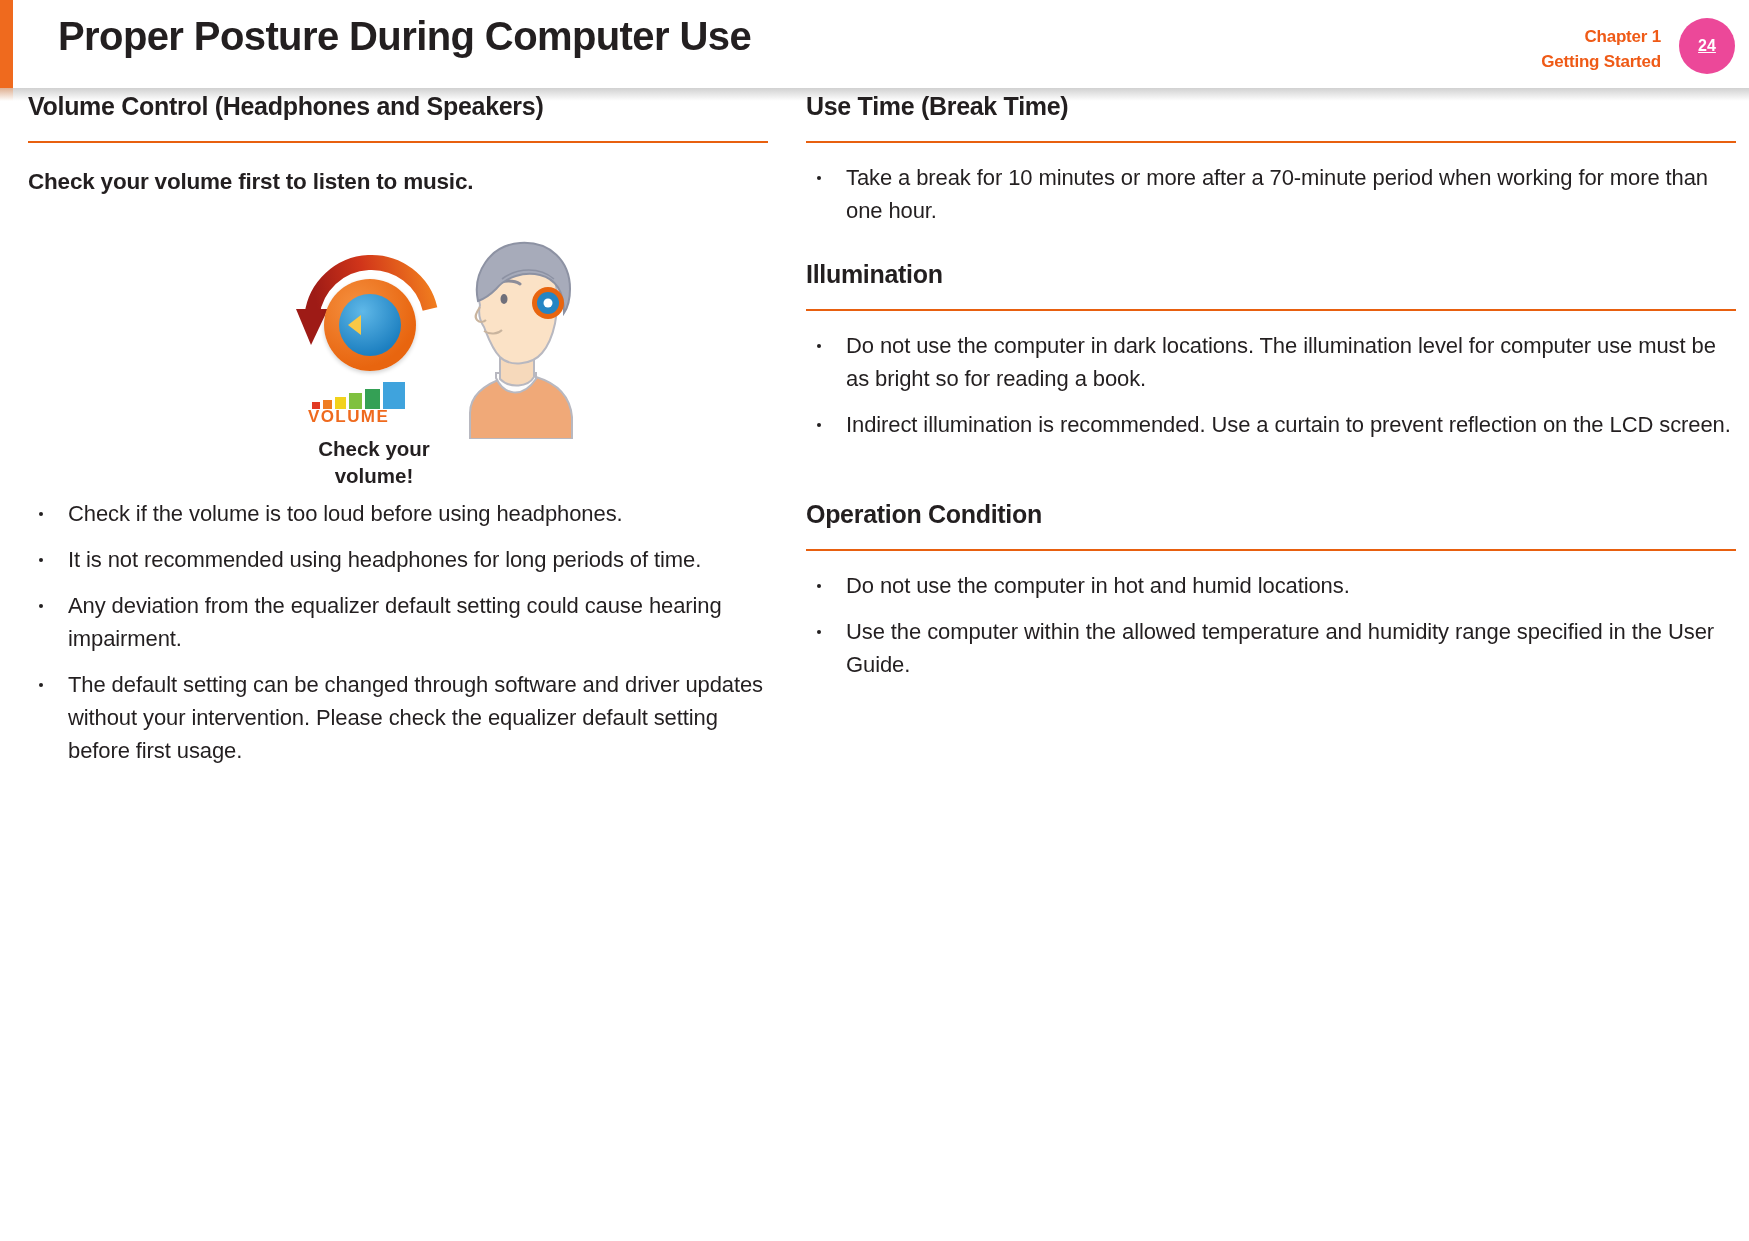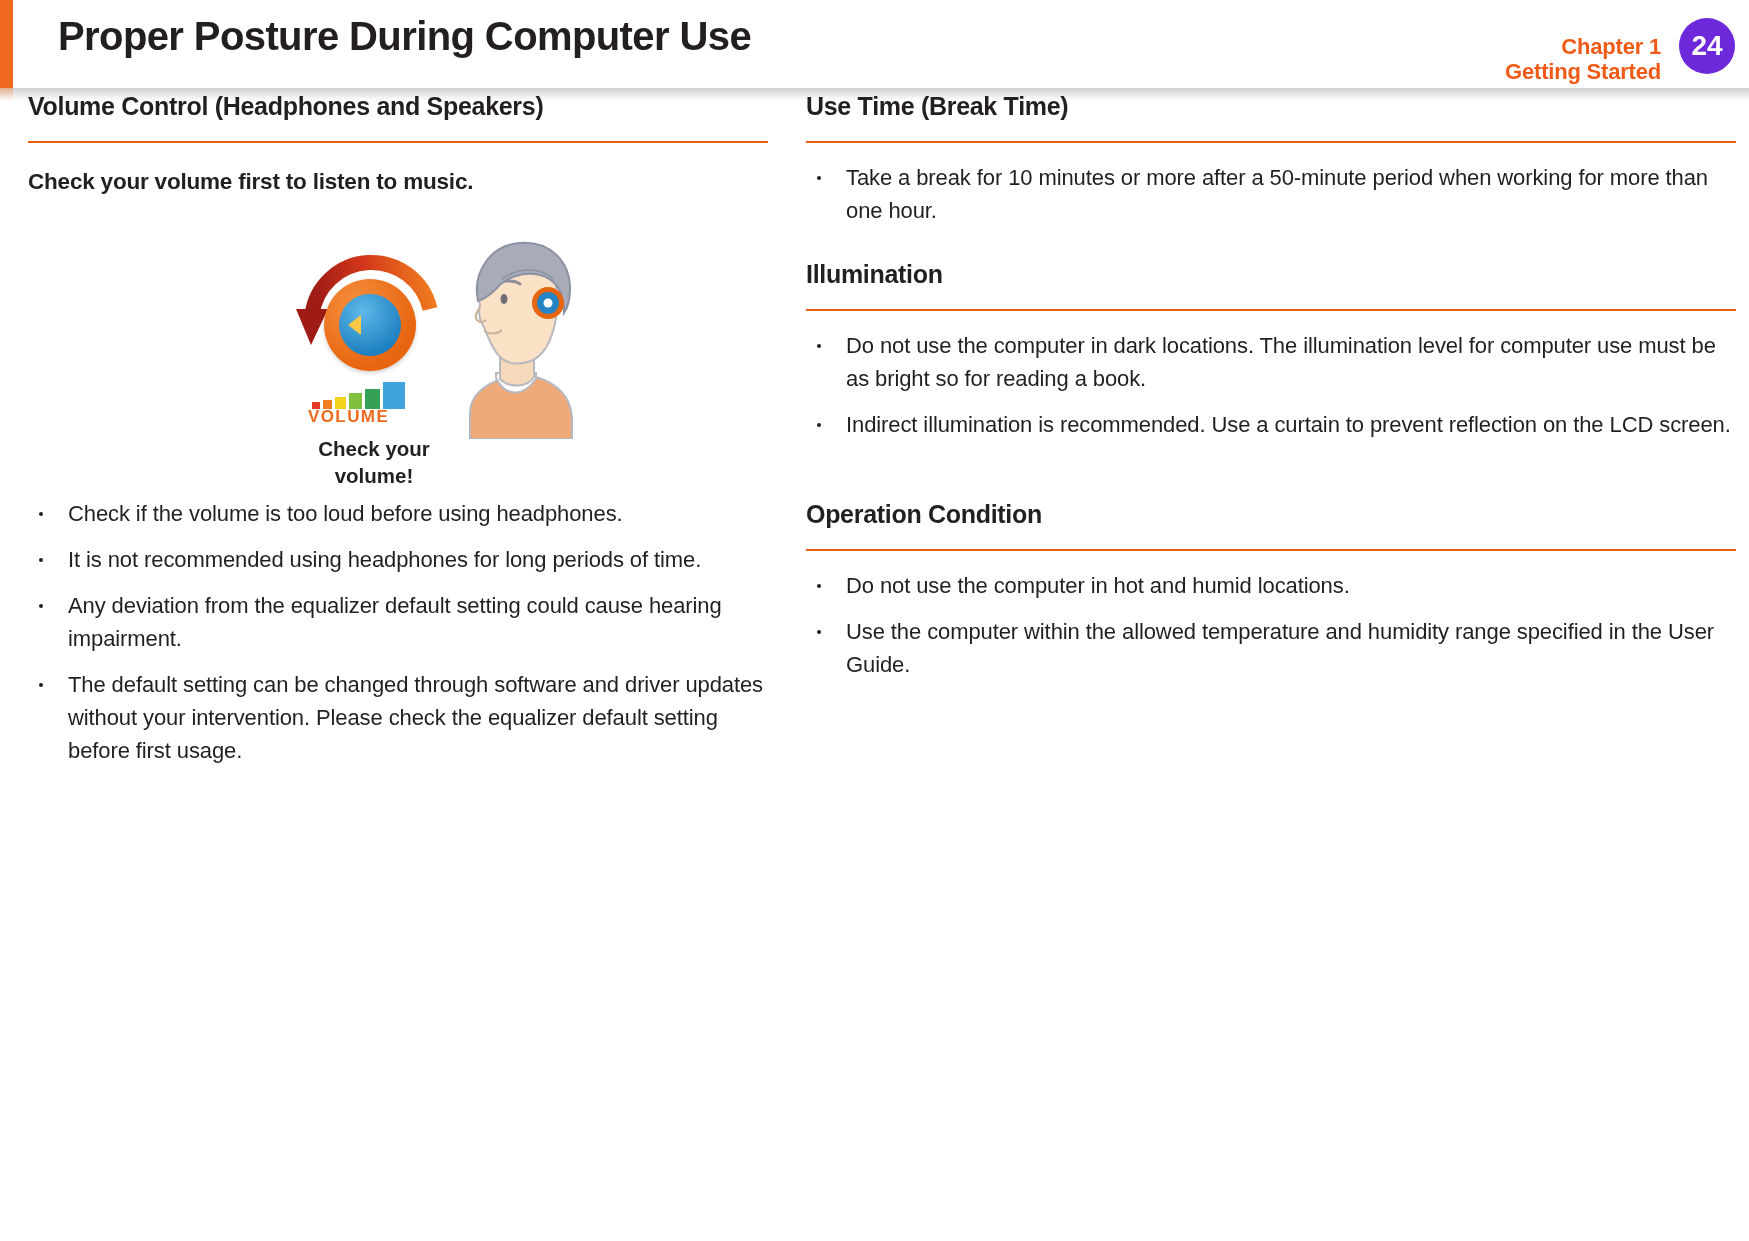--- a/index.html
+++ b/index.html
@@ -37,42 +37,43 @@
     font-size: 40px;
     font-weight: bold;
     letter-spacing: -0.6px;
     color: #231f20;
     white-space: nowrap;
     margin-left: 28px;
   }
   .header-chapter-block {
     position: absolute;
     right: 88px;
-    top: 34px;
+    top: 24px;
     text-align: right;
     color: #ef5a16;
     font-weight: bold;
-    font-size: 22px;
+    font-size: 17px;
     line-height: 25px;
     letter-spacing: -0.2px;
   }
   .page-number-badge {
     position: absolute;
     right: 14px;
     top: 18px;
     width: 56px;
     height: 56px;
     border-radius: 50%;
-    background: #6d28d9;
+    background: #ec4899;
     color: #ffffff;
-    font-size: 28px;
+    font-size: 16px;
     font-weight: bold;
     display: flex;
     align-items: center;
     justify-content: center;
+    text-decoration: underline;
   }
   .header-shadow {
     position: absolute;
     left: 13px;
     right: 0;
     top: 88px;
     height: 13px;
     background: linear-gradient(to bottom, rgba(120,120,120,0.34), rgba(255,255,255,0));
   }
   .header-shadow-left {
@@ -324,21 +325,21 @@
       <li>Any deviation from the equalizer default setting could cause hearing impairment.</li>
       <li>The default setting can be changed through software and driver updates without your intervention. Please check the equalizer default setting before first usage.</li>
     </ul>
   </div>
 
   <div class="column col-right">
 
     <div id="use-time-section">
       <h2 class="section-heading">Use Time (Break Time)</h2>
       <ul class="bullets">
-        <li>Take a break for 10 minutes or more after a 50-minute period when working for more than one hour.</li>
+        <li>Take a break for 10 minutes or more after a 70-minute period when working for more than one hour.</li>
       </ul>
     </div>
 
     <div id="illumination-section">
       <h2 class="section-heading">Illumination</h2>
       <ul class="bullets">
         <li>Do not use the computer in dark locations. The illumination level for computer use must be as bright so for reading a book.</li>
         <li>Indirect illumination is recommended. Use a curtain to prevent reflection on the LCD screen.</li>
       </ul>
     </div>

